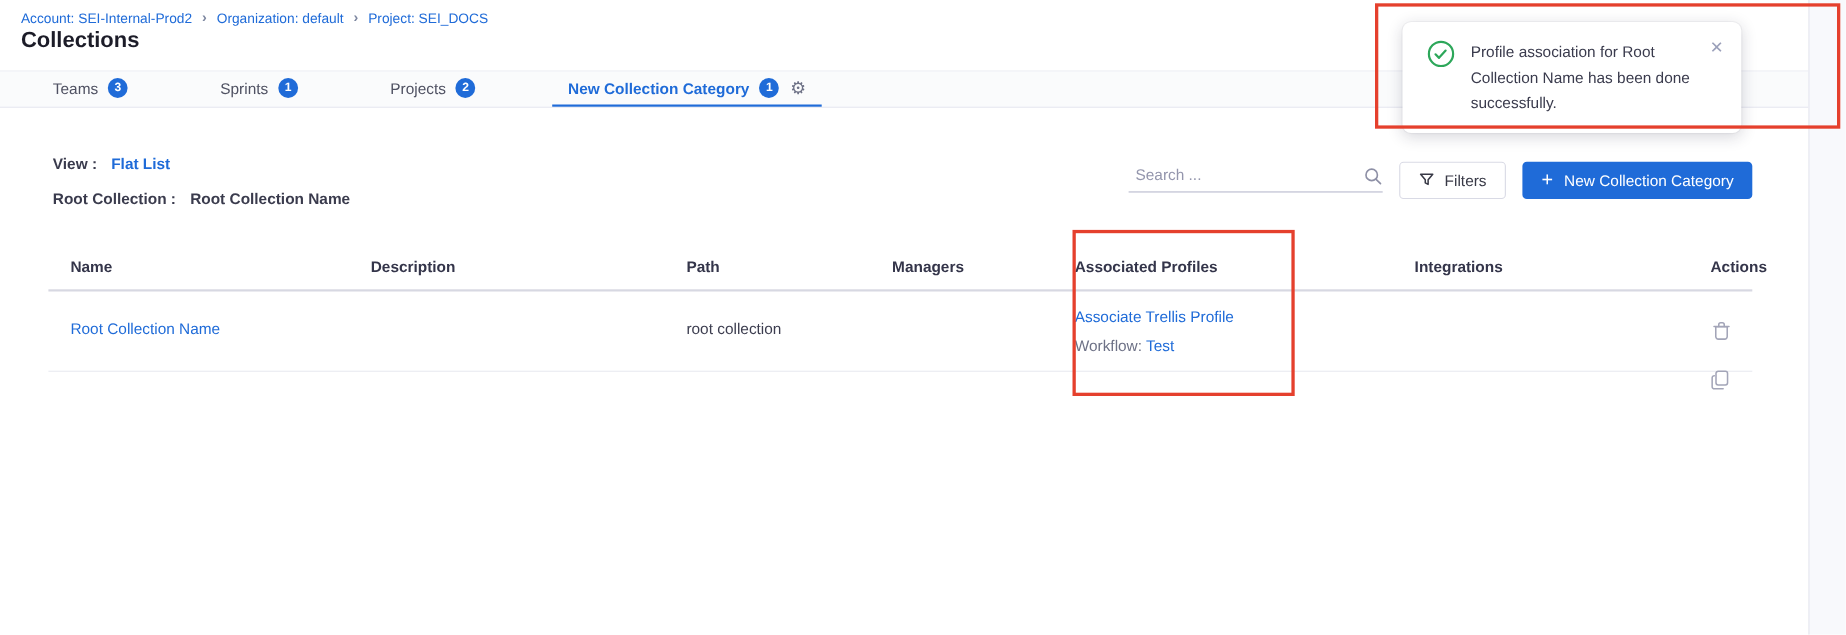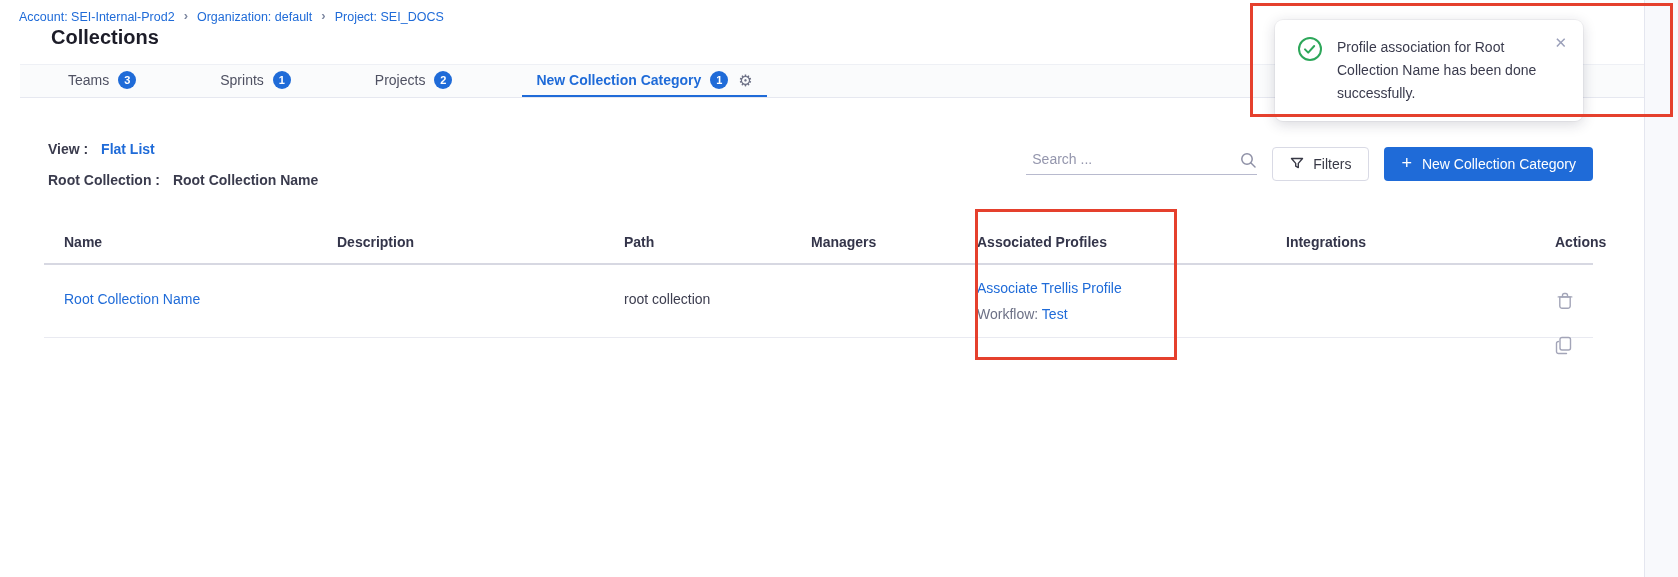--- a/index.html
+++ b/index.html
@@ -9,25 +9,25 @@
     font-family:"Liberation Sans","DejaVu Sans",sans-serif;
     -webkit-font-smoothing:antialiased;
   }
   
   .right-strip{position:absolute;top:0;right:0;bottom:0;width:33px;
     background:#f8f9fc;border-left:1px solid #e4e6ef;z-index:1;}
   
   .breadcrumb{position:absolute;top:9px;left:19px;font-size:12.5px;display:flex;align-items:center;gap:9px;}
   .breadcrumb a{color:var(--accent);text-decoration:none;cursor:pointer;}
   .crumb-sep{color:#7d87a0;font-size:13px;font-weight:700;transform:translateY(-1px);}
-  .page-title{position:absolute;top:26px;left:19px;font-size:20px;font-weight:700;color:#1c1c28;margin-left:32px;}
+  .page-title{position:absolute;top:26px;left:19px;font-size:20px;font-weight:700;color:#1c1c28;}
   
   .tabbar{position:absolute;top:64px;left:0;right:34px;height:34px;box-sizing:border-box;
     background:#fafbfc;border-top:1px solid #eef0f5;border-bottom:1px solid #e6e8f0;
-    display:flex;align-items:stretch;padding-left:34px;gap:56px;margin-left:20px;}
+    display:flex;align-items:stretch;padding-left:34px;gap:56px;}
   .tab{display:flex;align-items:center;gap:9px;padding:0 14px;font-size:14px;color:#4f5162;
     cursor:pointer;border-bottom:2px solid transparent;box-sizing:border-box;}
   .tab.active{color:var(--accent);border-bottom-color:var(--accent);font-weight:700;}
   .badge{min-width:18px;height:18px;border-radius:9px;background:var(--accent);color:#fff;
     font-size:11px;font-weight:700;display:inline-flex;align-items:center;justify-content:center;}
   .gear{font-size:16px;color:#6d7186;margin-left:1px;font-weight:400;}
   
   .view-line{position:absolute;top:141px;left:48px;font-size:14px;font-weight:700;color:#3a3b4d;}
   .view-line a{color:var(--accent);text-decoration:none;margin-left:9px;cursor:pointer;}
   .root-line{position:absolute;top:172px;left:48px;font-size:14px;font-weight:700;color:#3a3b4d;}

